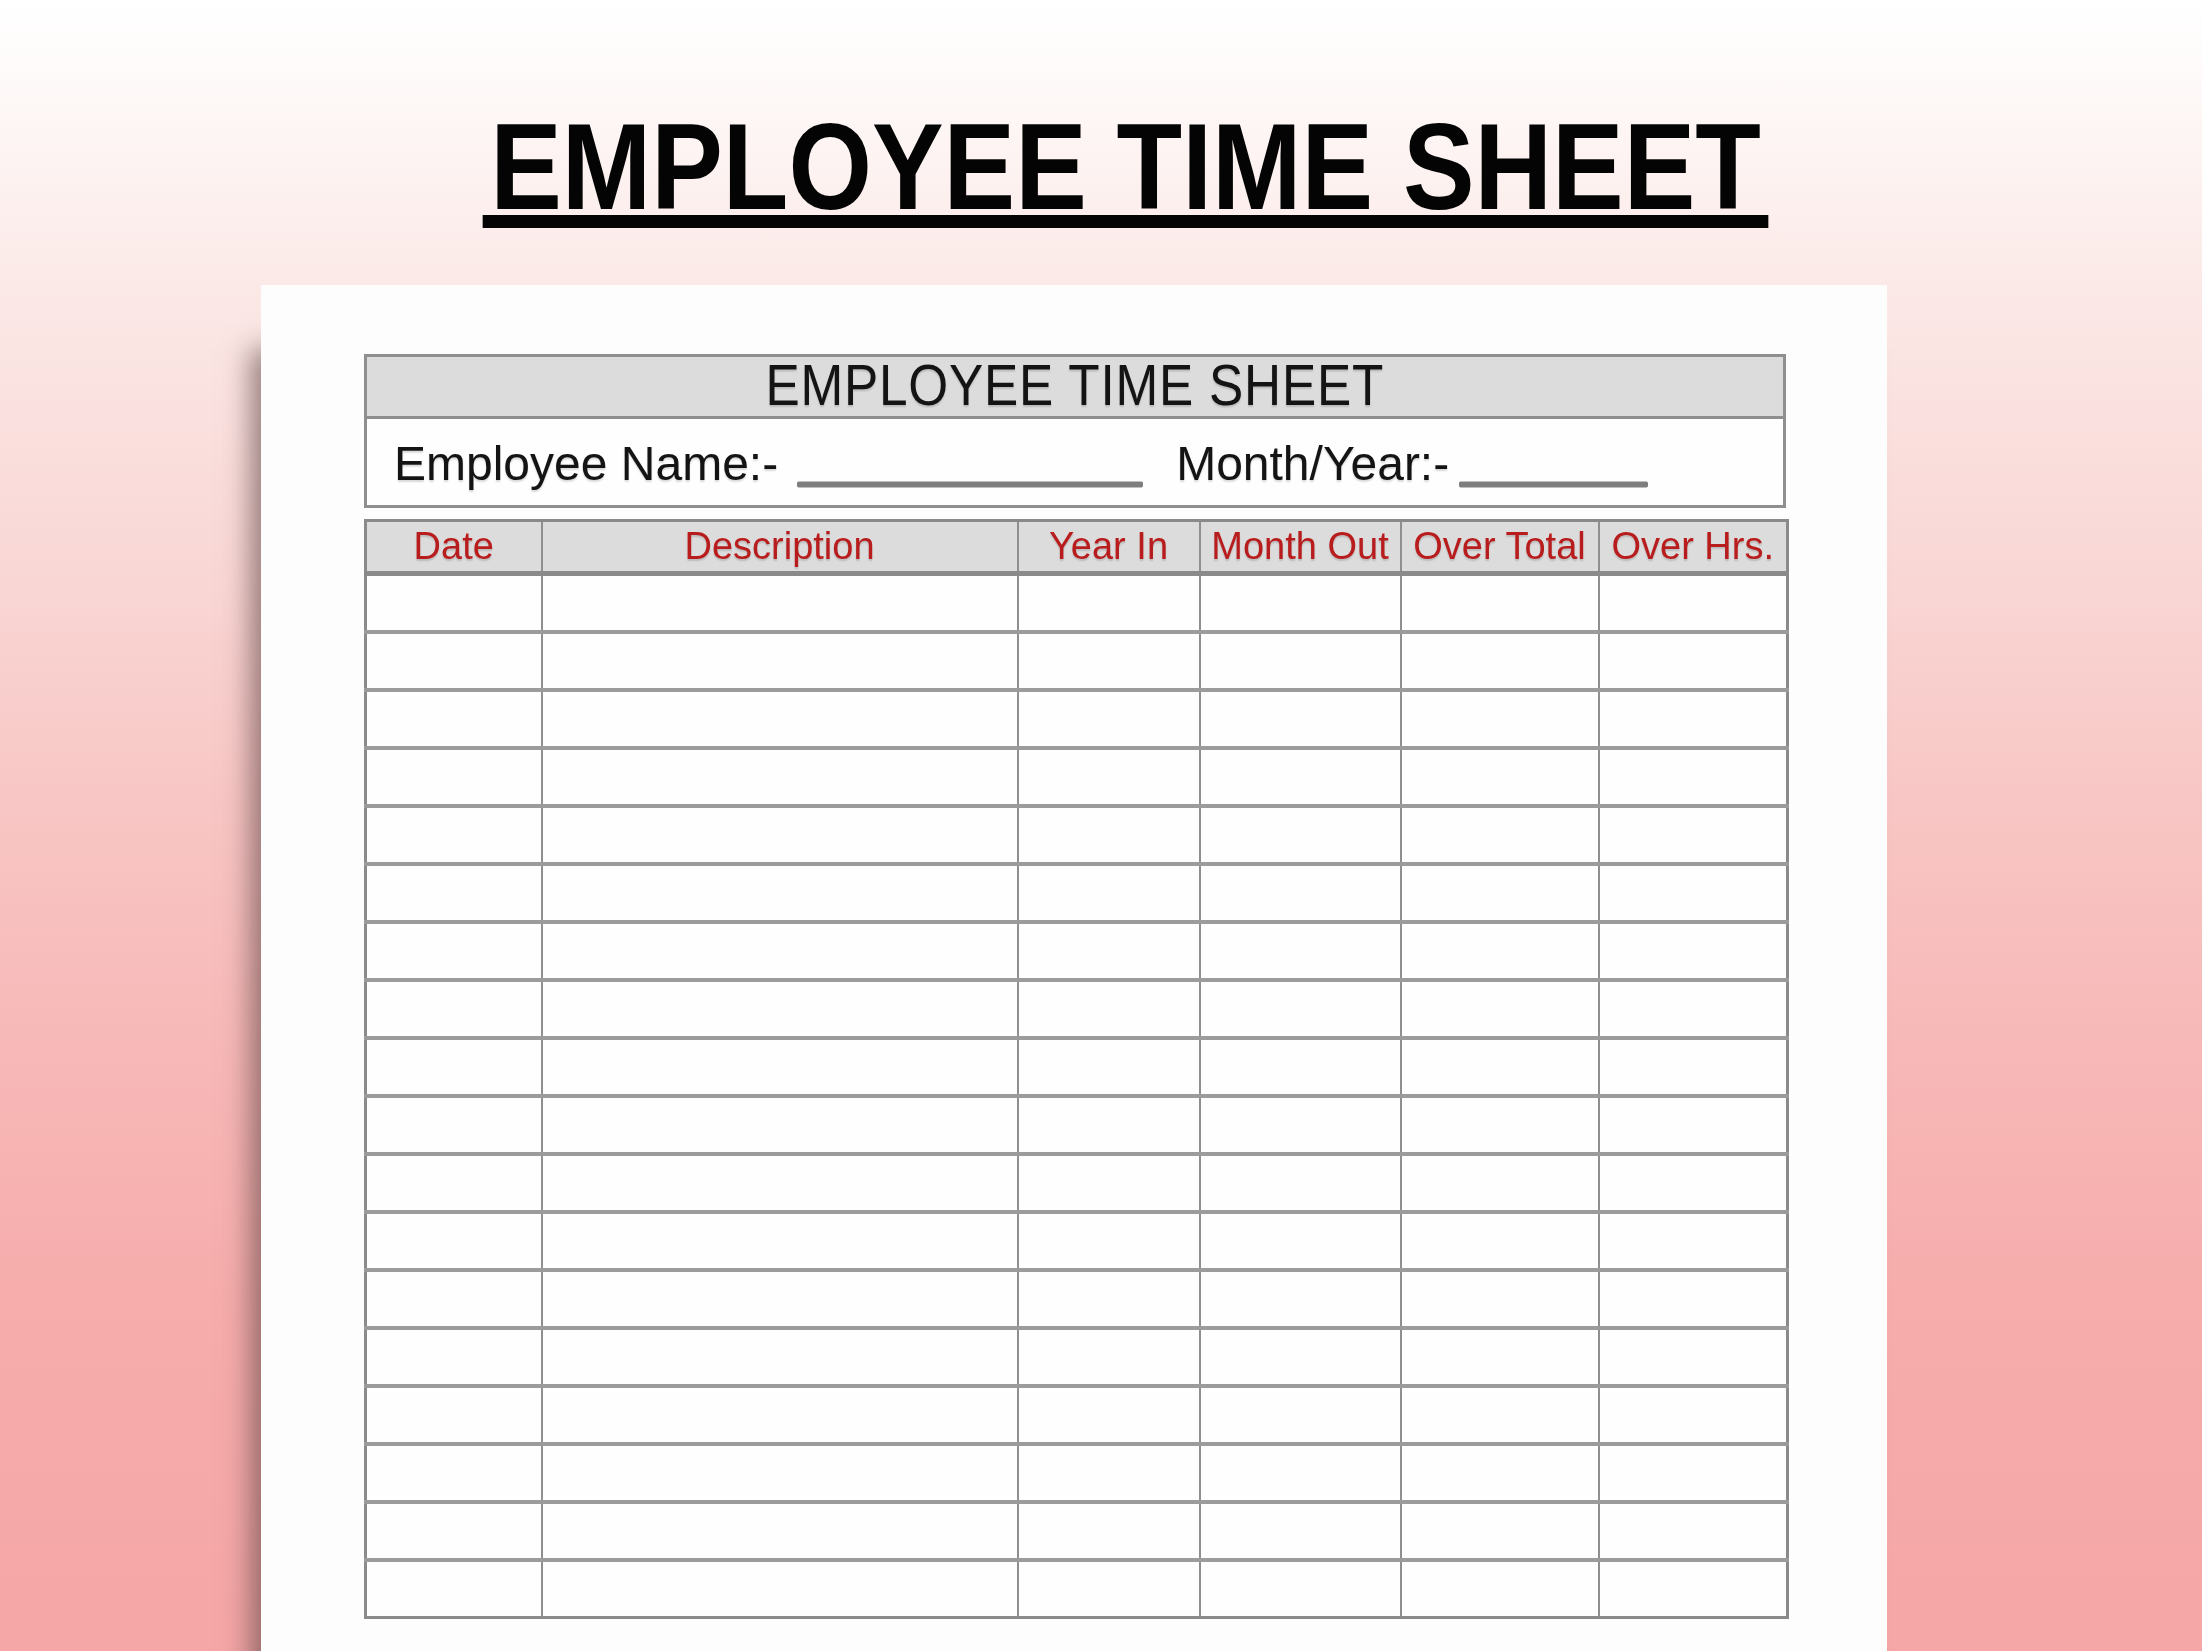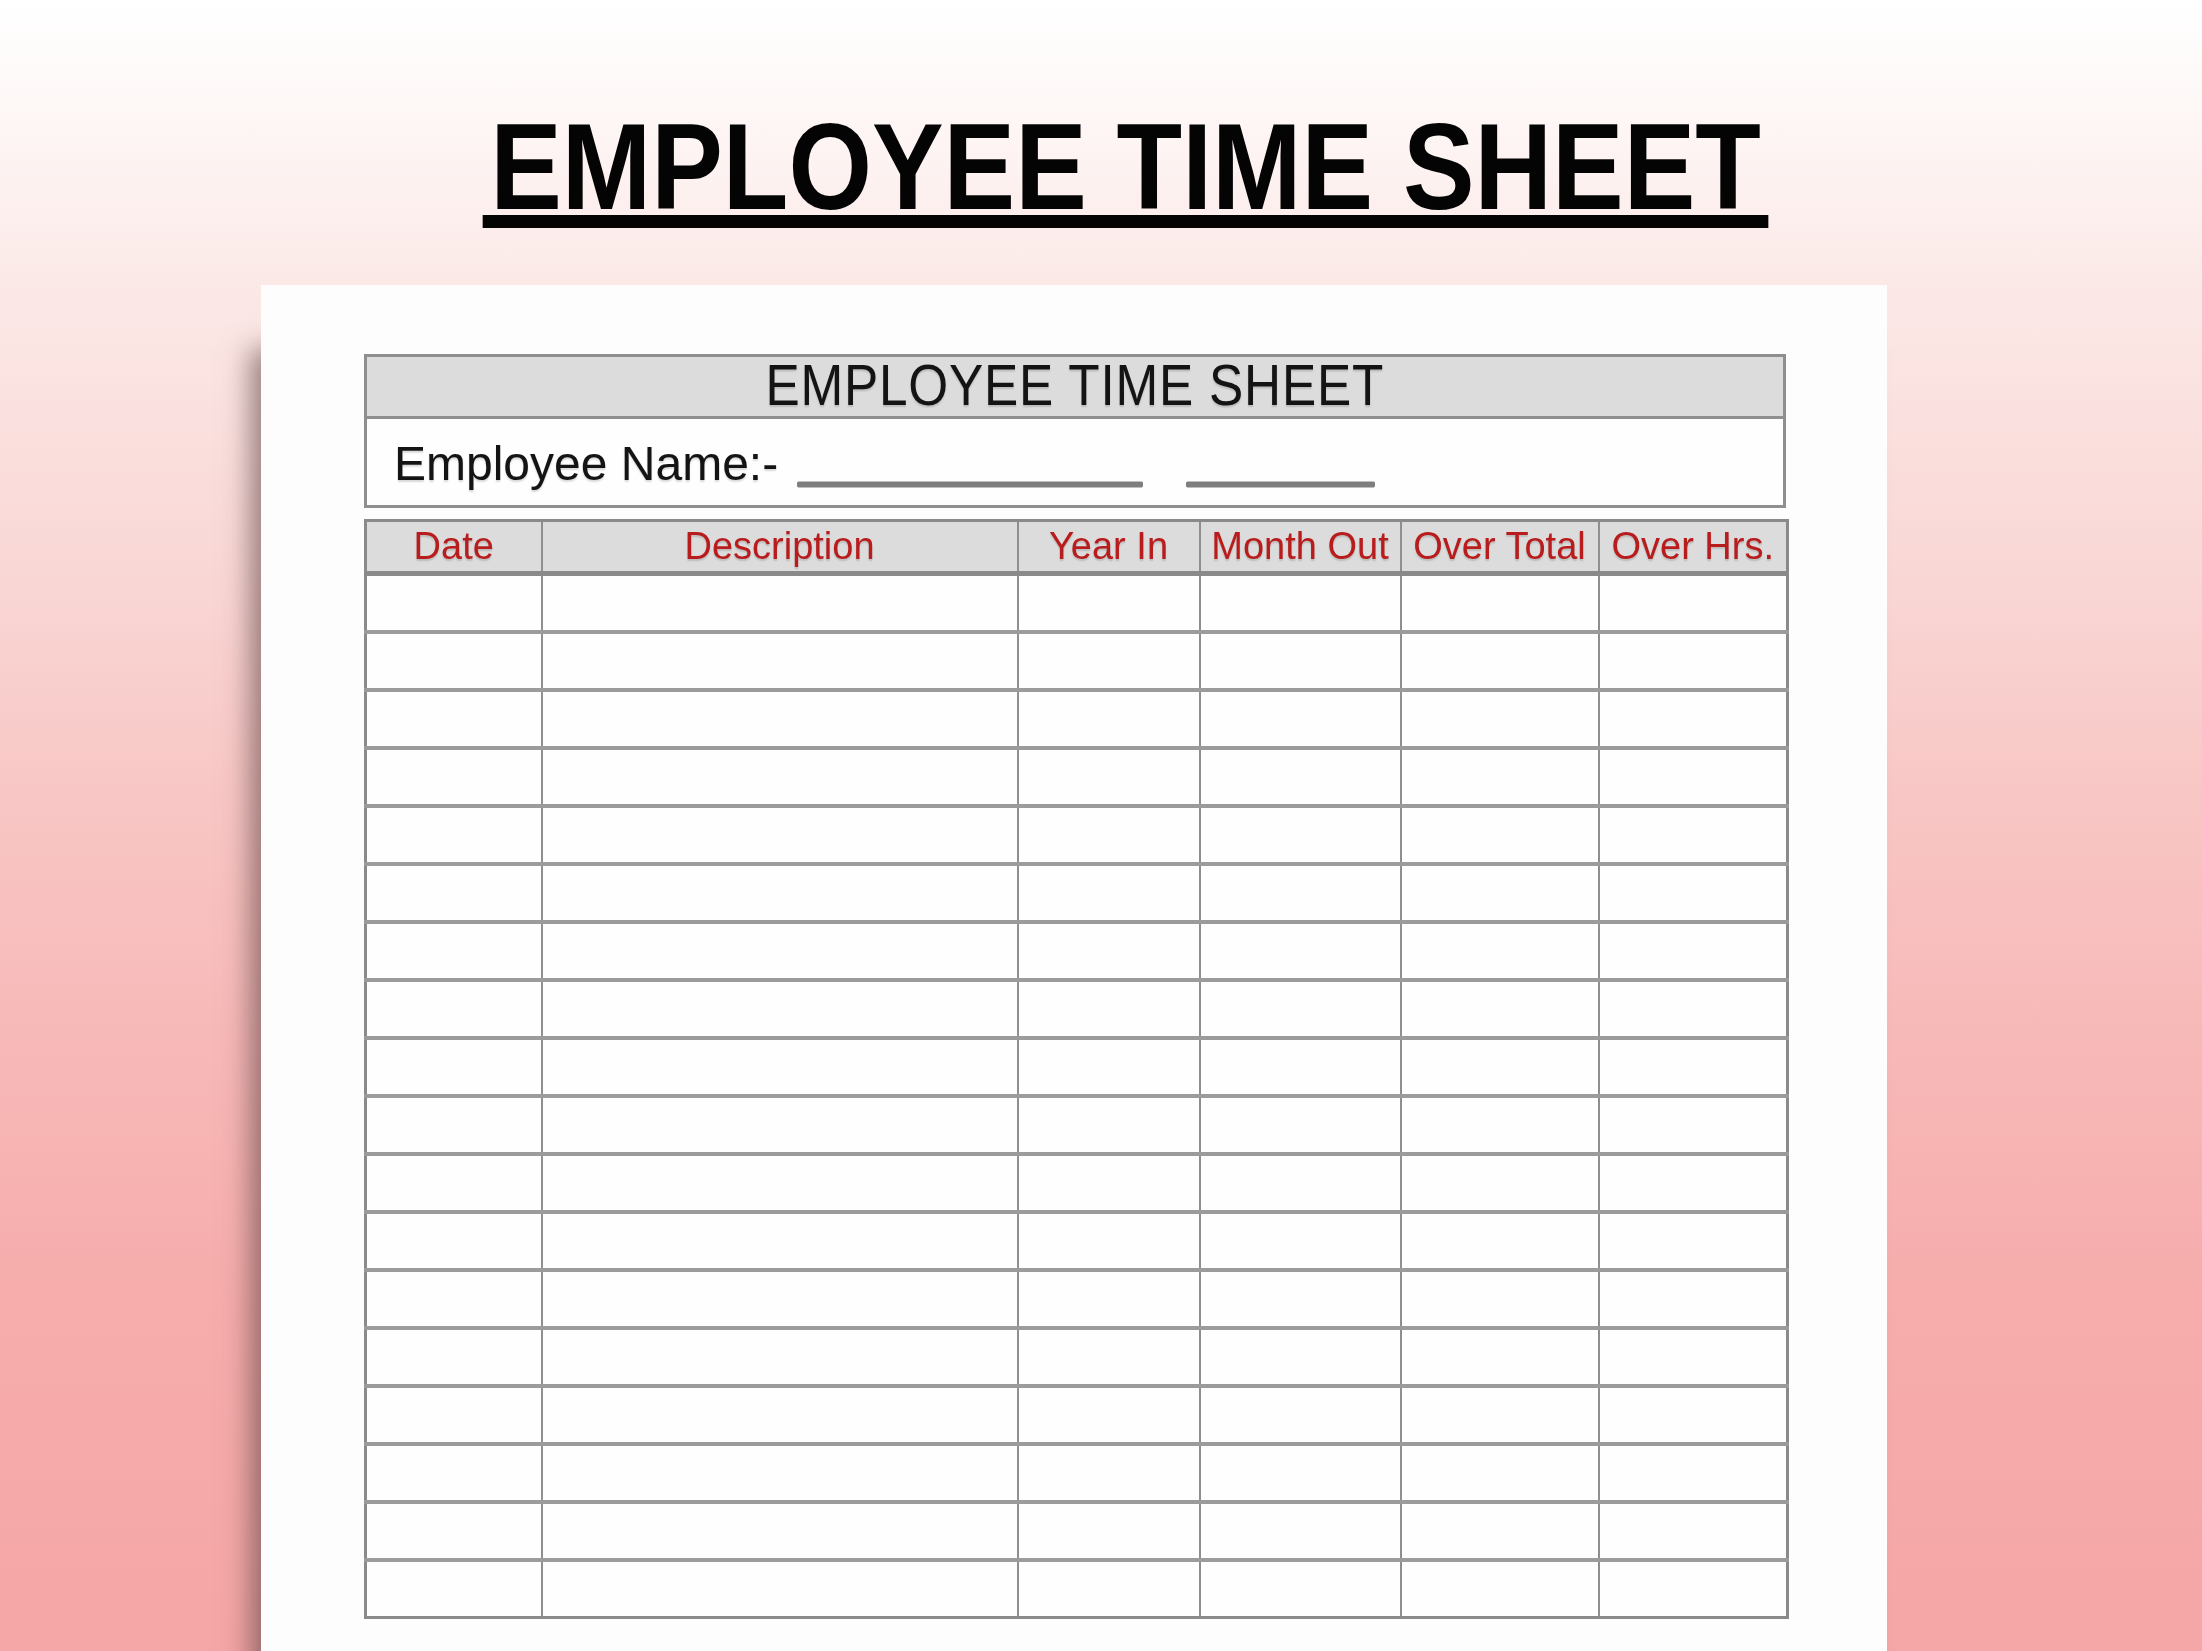--- a/index.html
+++ b/index.html
@@ -103,20 +103,21 @@
 <div class="paper">
 
   <div class="header-box">
     <div class="title-bar">
       <span class="title-bar-text doc-text">EMPLOYEE TIME SHEET</span>
     </div>
     <div class="name-row">
       <span class="field-label doc-text">Employee Name:-</span>
       <span class="blank-line blank-name"><span></span></span>
       <span class="gap2"></span>
+      <span class="field-label doc-text">Month/Year:-</span>
       <span class="blank-line blank-month"><span></span></span>
     </div>
   </div>
 
   <table class="sheet-table">
     <colgroup>
       <col style="width:176px">
         <col style="width:476px">
         <col style="width:182px">
       <col style="width:201px">

